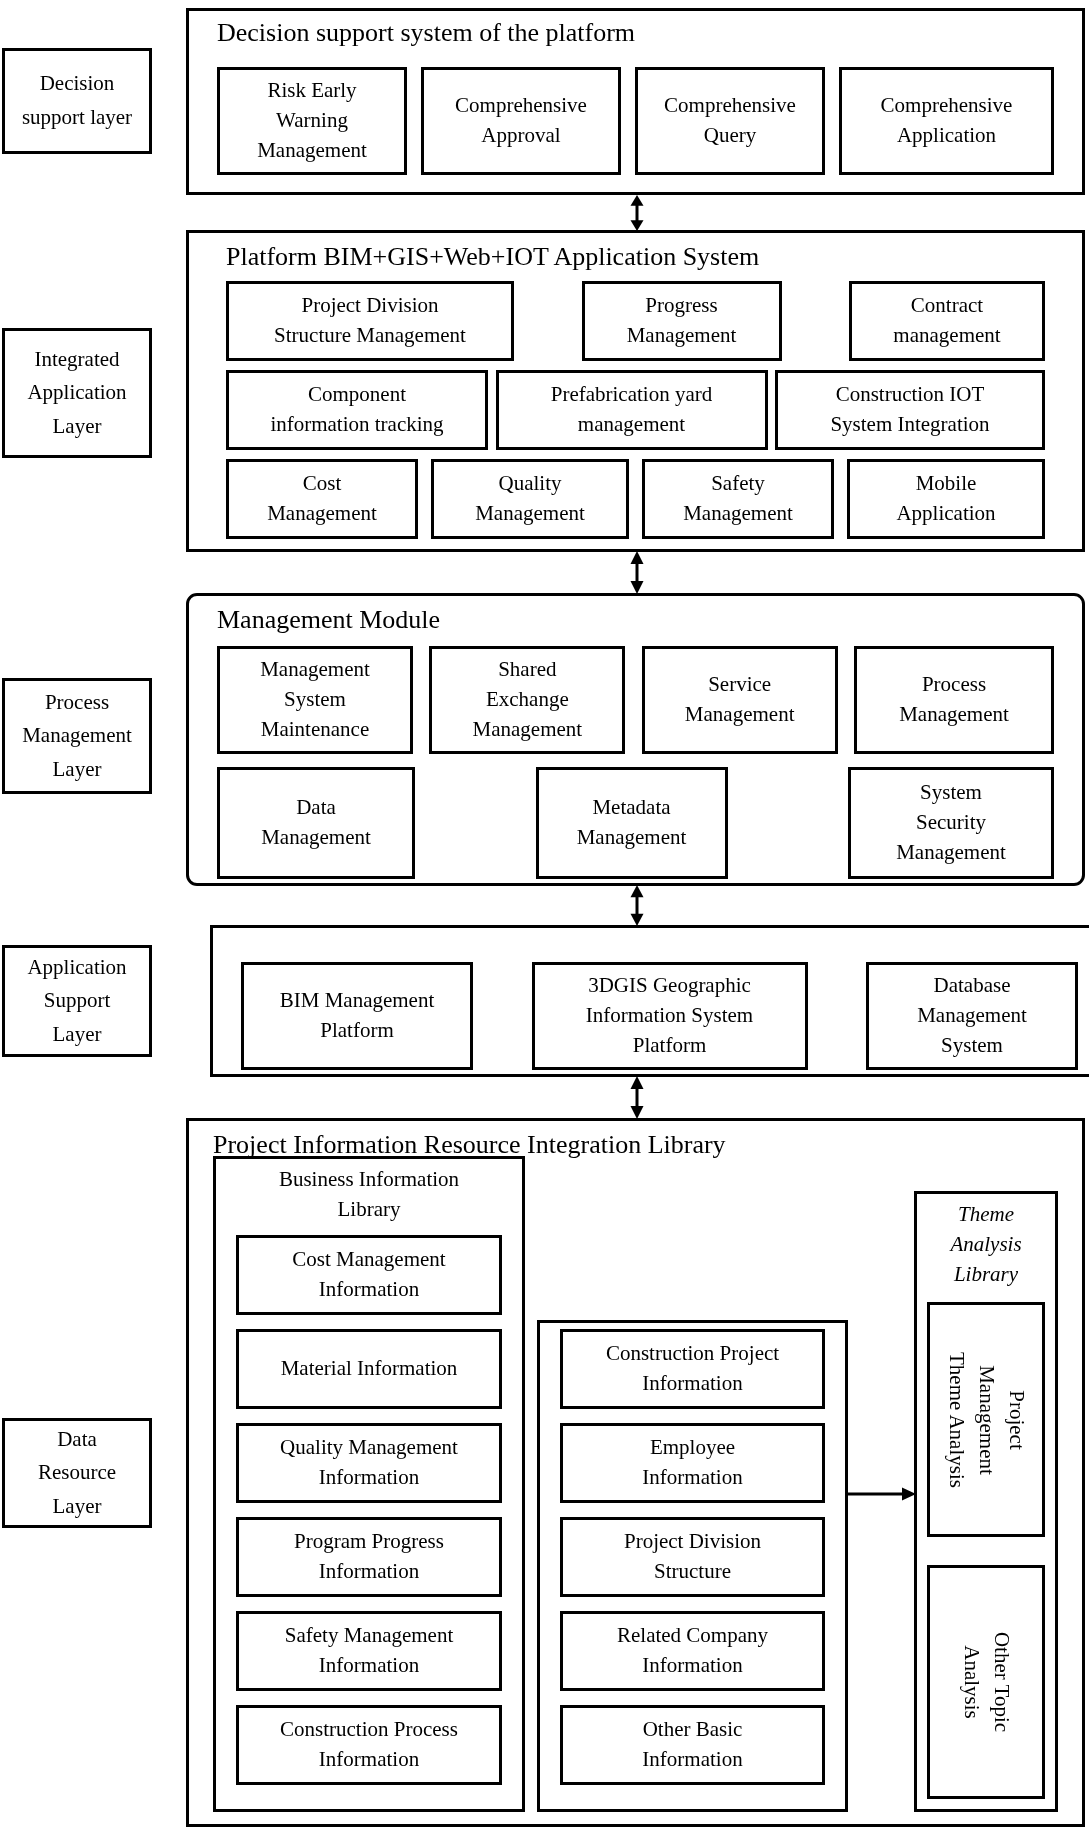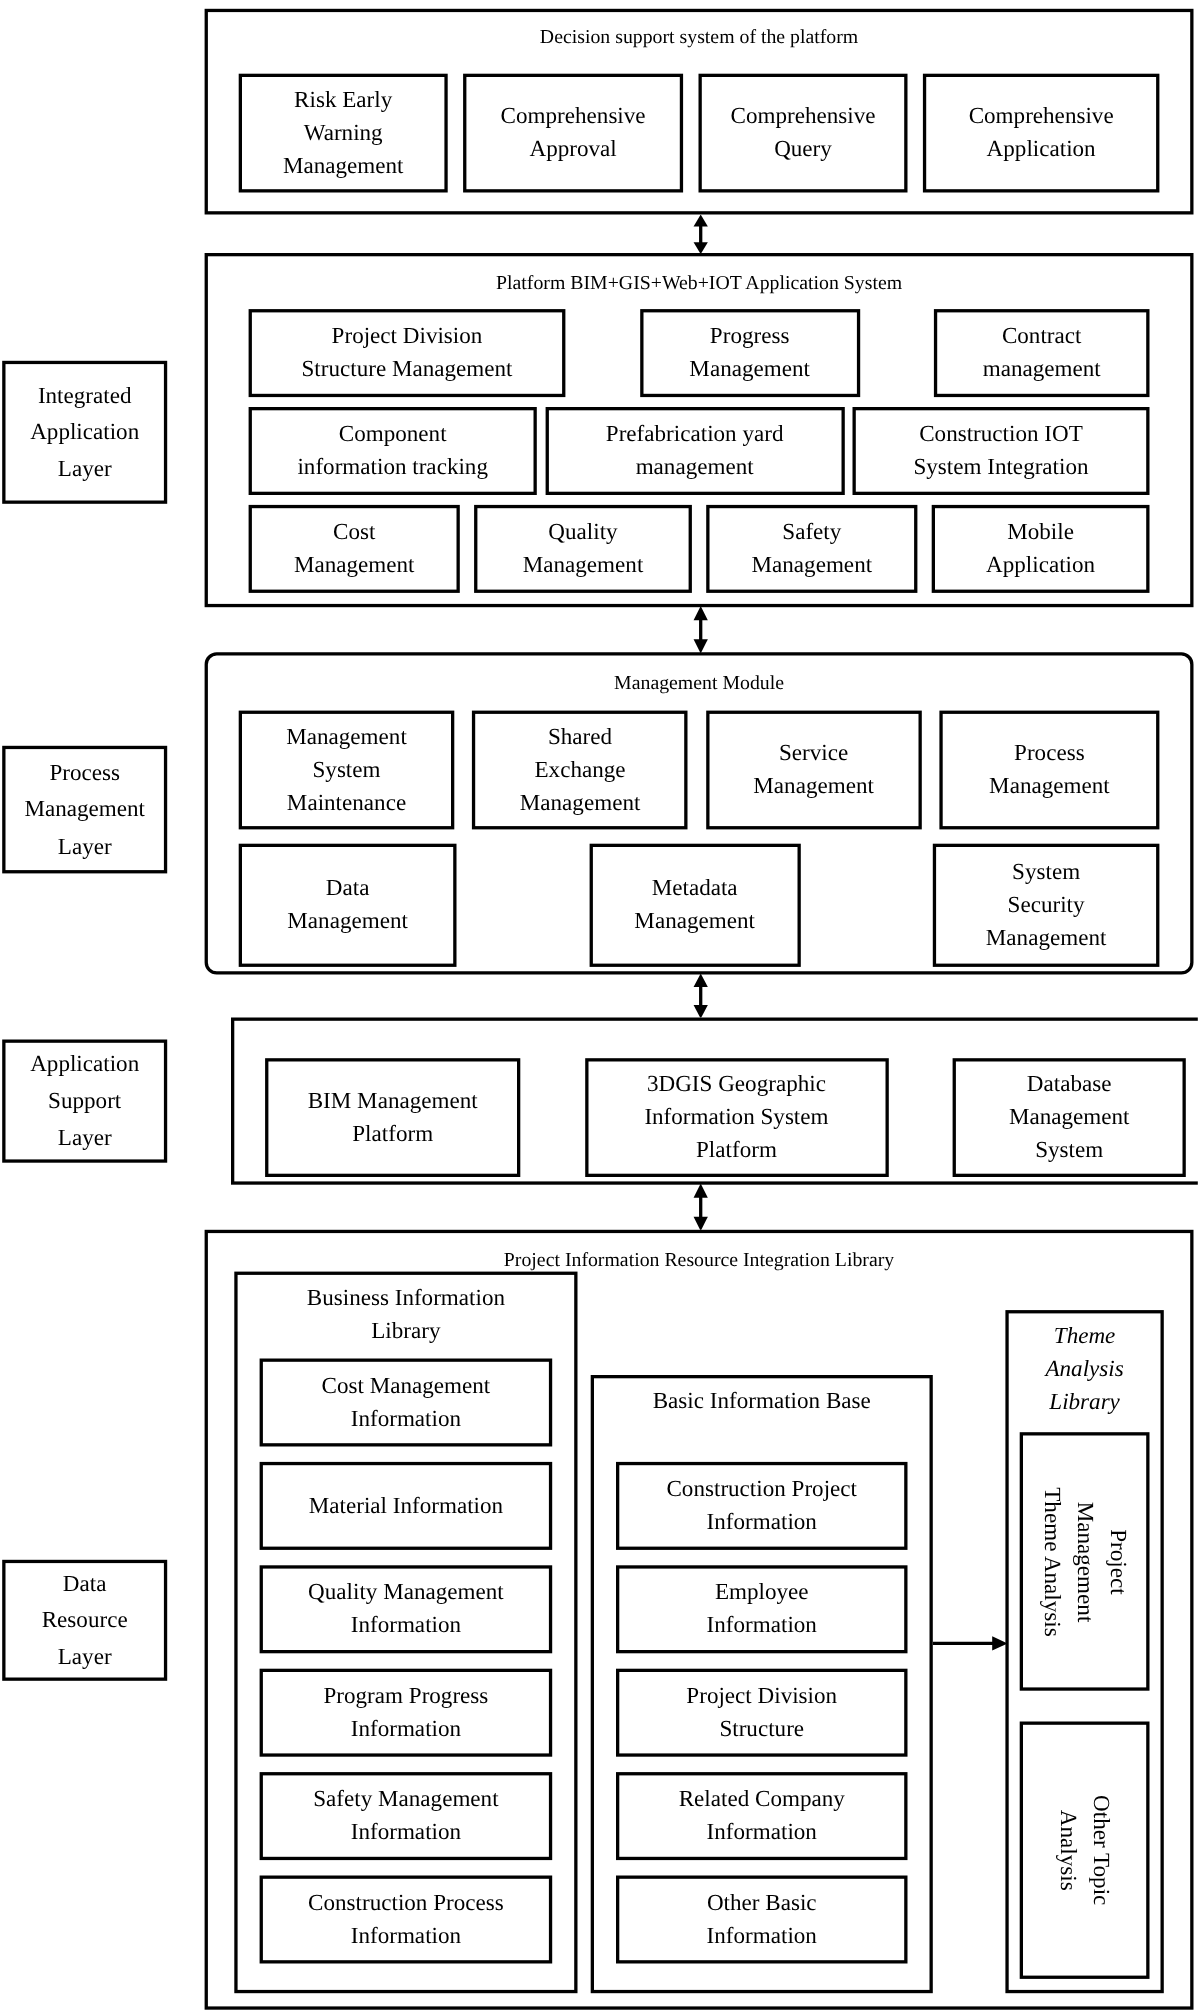--- a/index.html
+++ b/index.html
@@ -12,21 +12,21 @@
     position:absolute;left:2px;width:150px;
     border:3px solid #000;box-sizing:border-box;background:#fff;
     display:flex;align-items:center;justify-content:center;text-align:center;
     font-size:21px;line-height:1.6;white-space:pre-line;
   }
   .main-box{
     position:absolute;left:186px;width:899px;
     border:3px solid #000;box-sizing:border-box;background:#fff;
   }
   .box-title{
-    text-align:center;font-size:18px;line-height:28px;white-space:pre-line;
+    font-size:26px;line-height:28px;white-space:pre-line;
   }
   .row{display:flex;justify-content:space-between;align-items:stretch;}
   .cell{
     border:3px solid #000;box-sizing:border-box;background:#fff;
     display:flex;align-items:center;justify-content:center;text-align:center;
     font-size:21px;line-height:1.42;white-space:pre-line;padding:2px 4px;
   }
   .b1{padding:8px 28px 0 28px;}
   .b1 .box-title{margin-bottom:20px;}
   .b1 .row{height:108px;}
@@ -68,20 +68,22 @@
   }
   .varrow{position:absolute;left:627px;width:20px;}
   .harrow{position:absolute;left:848px;top:1484px;width:68px;height:20px;}
   svg{display:block;width:100%;height:100%;}
 </style>
 </head>
 <body>
 
 <div class="canvas">
 
+  <div class="side-label" style="top:48px;height:106px">Decision
+support layer</div>
   <div class="side-label" style="top:328px;height:130px">Integrated
 Application
 Layer</div>
   <div class="side-label" style="top:678px;height:116px">Process
 Management
 Layer</div>
   <div class="side-label" style="top:945px;height:112px">Application
 Support
 Layer</div>
   <div class="side-label" style="top:1418px;height:110px">Data
@@ -217,21 +219,20 @@
 Information</div>
         <div class="cell">Program Progress
 Information</div>
         <div class="cell">Safety Management
 Information</div>
         <div class="cell">Construction Process
 Information</div>
       </div>
 
       <div class="col col2">
-        <div class="col-header">Basic Information Base</div>
         <div class="cell">Construction Project
 Information</div>
         <div class="cell">Employee
 Information</div>
         <div class="cell">Project Division
 Structure</div>
         <div class="cell">Related Company
 Information</div>
         <div class="cell">Other Basic
 Information</div>

